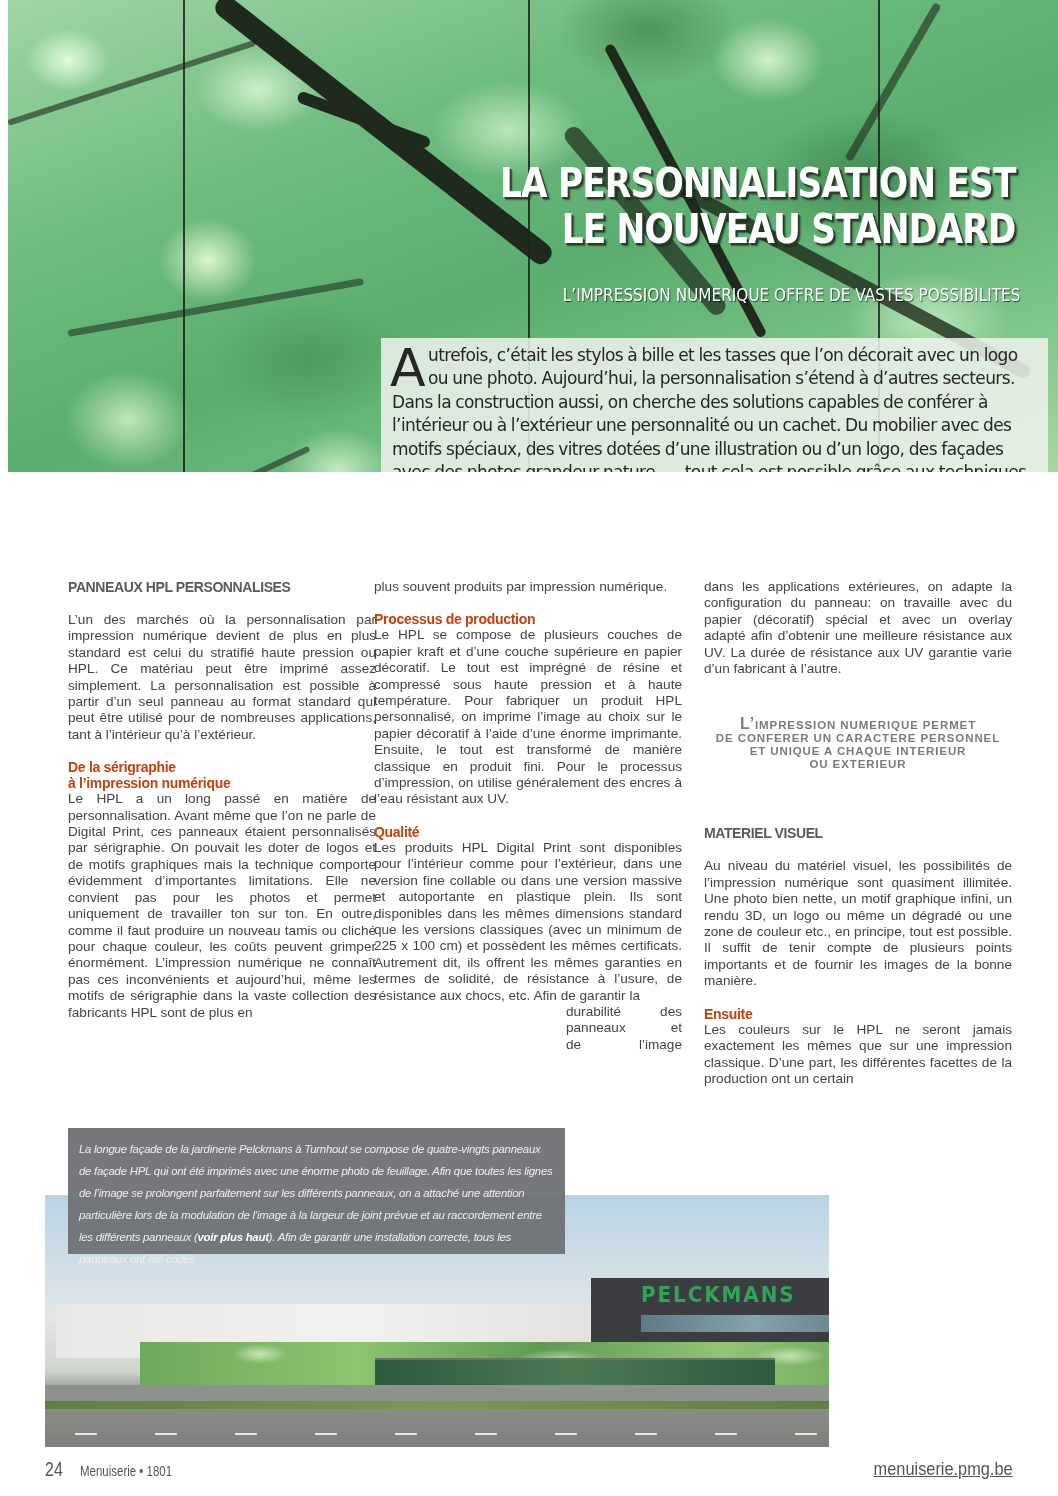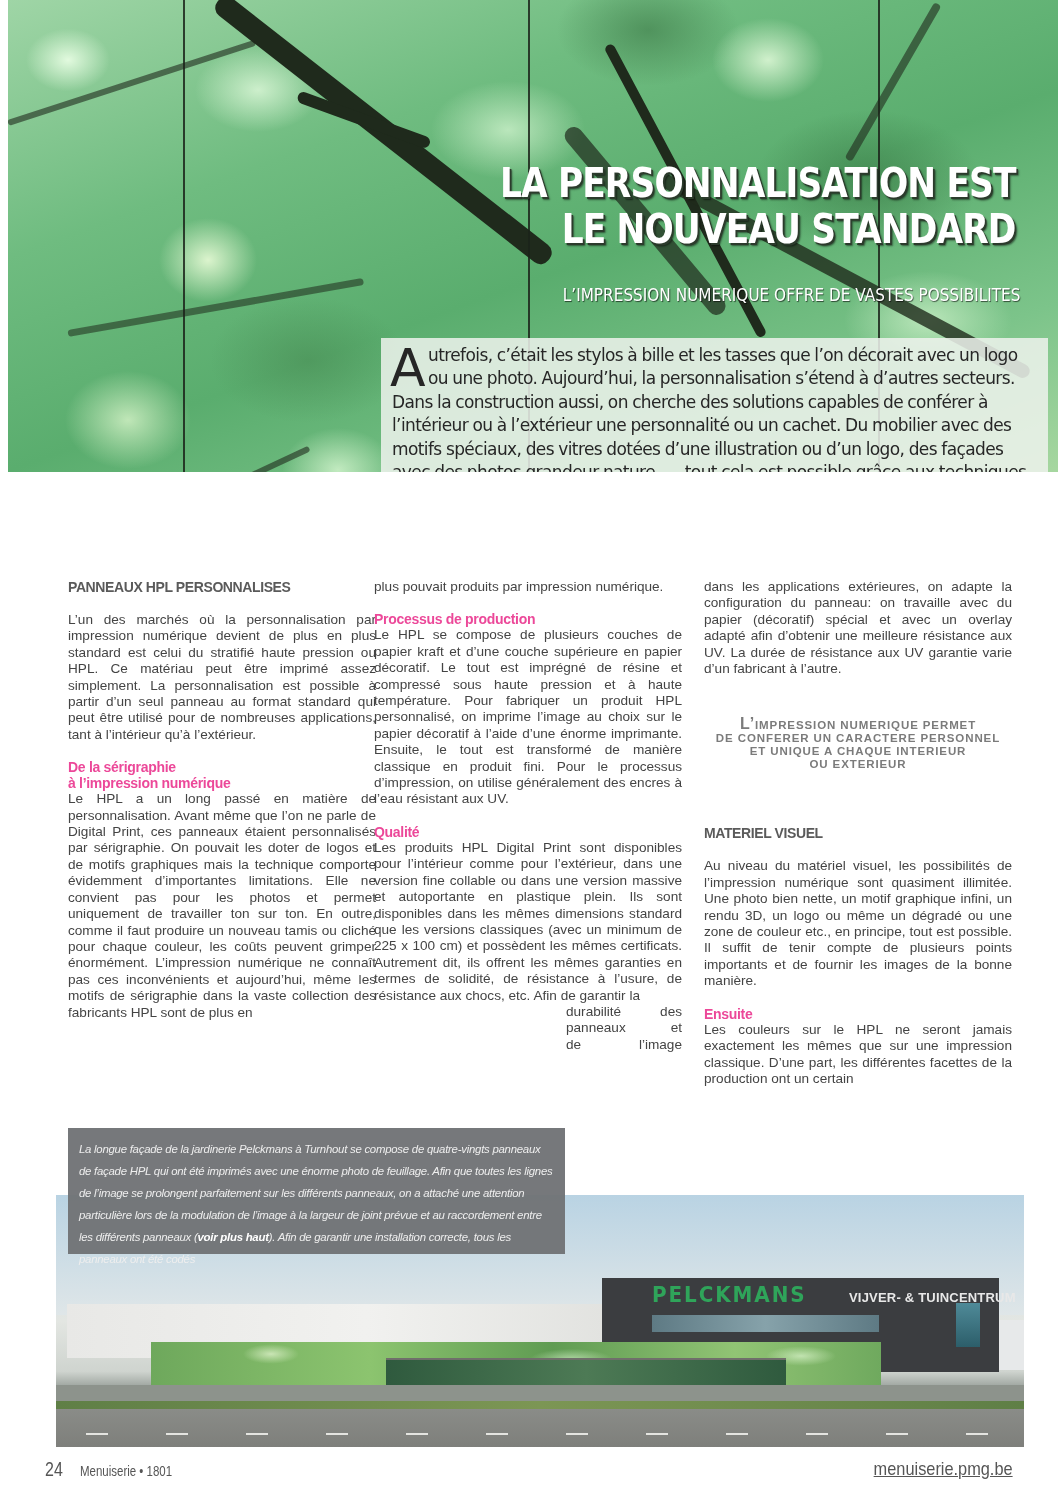--- a/index.html
+++ b/index.html
@@ -59,33 +59,33 @@
     color: #262626; text-decoration: underline; letter-spacing: -0.5px;
   }
 
   
   .col { position: absolute; top: 579px; width: 308px; font-size: 13.6px; line-height: 16.4px; color: #444444; text-align: justify; }
   .col p { margin: 0; }
   .col1 { left: 38px; margin-left: 30px; }
   .col2 { left: 374px; }
   .col3 { left: 704px; }
   .sec-head { font-weight: bold; color: #5a5a5a; font-size: 14px; letter-spacing: -0.4px; line-height: 17px; }
-  .sub-head { font-weight: bold; color: #ec4899; font-size: 14px; line-height: 16px; letter-spacing: -0.3px; }
+  .sub-head { font-weight: bold; color: #c2410c; font-size: 14px; line-height: 16px; letter-spacing: -0.3px; }
   .gap { height: 16px; }
   .hang-line { display: block; padding-left: 192px; text-align: justify; text-align-last: justify; }
 
   .pullquote {
     margin-top: 40px; text-align: center; color: #7b7b7b; font-weight: bold; font-size: 11.5px;
     letter-spacing: 0.9px; line-height: 13px; text-transform: uppercase;
   }
   .pullquote .big { font-size: 16px; }
 
   
   .photo {
-    position: absolute; left: 56px; top: 1195px; width: 968px; height: 252px; overflow: hidden;
+    position: absolute; left: 45px; top: 1195px; width: 784px; height: 252px; overflow: hidden;
     background: linear-gradient(180deg, #c9dbe4 0%, #d9e3e7 35%, #e3e6e2 50%, #cfd4cf 70%, #8e9690 78%, #6d756f 100%);
   }
   .sky-glow { position: absolute; left: 0; top: 0; width: 100%; height: 120px; background: linear-gradient(180deg, #b9d3e3, #dfe6e8); }
   .bldg-white { position: absolute; left: 11px; top: 109px; width: 600px; height: 54px; background: linear-gradient(90deg, #e8e8e6, #f1f1ef 50%, #dedfdc); }
   .bldg-dark { position: absolute; left: 546px; top: 83px; width: 397px; height: 94px; background: #3b3d40; }
   .bldg-glass { position: absolute; left: 596px; top: 120px; width: 227px; height: 17px; background: linear-gradient(90deg,#5e7a84,#86a2aa,#5e7a84); }
   .bldg-window-r { position: absolute; left: 900px; top: 108px; width: 24px; height: 44px; background: linear-gradient(180deg, #4f8a98, #2c5e6a); }
   .bldg-leaf { position: absolute; left: 95px; top: 147px; width: 730px; height: 43px;
     background:
       radial-gradient(ellipse 40px 14px at 120px 12px, rgba(220,240,200,0.8), transparent 70%),
@@ -160,21 +160,21 @@
   <p>L’un des marchés où la personnalisation par impression numérique devient de plus en plus standard est celui du stratifié haute pression ou HPL. Ce matériau peut être imprimé assez simplement. La personnalisation est possible à partir d’un seul panneau au format standard qui peut être utilisé pour de nombreuses applications, tant à l’intérieur qu’à l’extérieur.</p>
   <div class="gap"></div>
   <div class="sub-head">
     <div>De la sérigraphie</div>
     <div>à l’impression numérique</div>
   </div>
   <p>Le HPL a un long passé en matière de personnalisation. Avant même que l’on ne parle de Digital Print, ces panneaux étaient personnalisés par sérigraphie. On pouvait les doter de logos et de motifs graphiques mais la technique comporte évidemment d’importantes limitations. Elle ne convient pas pour les photos et permet uniquement de travailler ton sur ton. En outre, comme il faut produire un nouveau tamis ou cliché pour chaque couleur, les coûts peuvent grimper énormément. L’impression numérique ne connaît pas ces inconvénients et aujourd’hui, même les motifs de sérigraphie dans la vaste collection des fabricants HPL sont de plus en</p>
 </div>
 
 <div class="col col2">
-  <p>plus pouvait produits par impression numérique.</p>
+  <p>plus souvent produits par impression numérique.</p>
   <div class="gap"></div>
   <div class="sub-head">Processus de production</div>
   <p>Le HPL se compose de plusieurs couches de papier kraft et d’une couche supérieure en papier décoratif. Le tout est imprégné de résine et compressé sous haute pression et à haute température. Pour fabriquer un produit HPL personnalisé, on imprime l’image au choix sur le papier décoratif à l’aide d’une énorme imprimante. Ensuite, le tout est transformé de manière classique en produit fini. Pour le processus d’impression, on utilise généralement des encres à l’eau résistant aux UV.</p>
   <div class="gap"></div>
   <div class="sub-head">Qualité</div>
   <p>Les produits HPL Digital Print sont disponibles pour l’intérieur comme pour l’extérieur, dans une version fine collable ou dans une version massive et autoportante en plastique plein. Ils sont disponibles dans les mêmes dimensions standard que les versions classiques (avec un minimum de 225 x 100 cm) et possèdent les mêmes certificats. Autrement dit, ils offrent les mêmes garanties en termes de solidité, de résistance à l’usure, de résistance aux chocs, etc. Afin de garantir la</p>
   <span class="hang-line">durabilité des</span>
   <span class="hang-line">panneaux et</span>
   <span class="hang-line">de l’image</span>
 </div>

